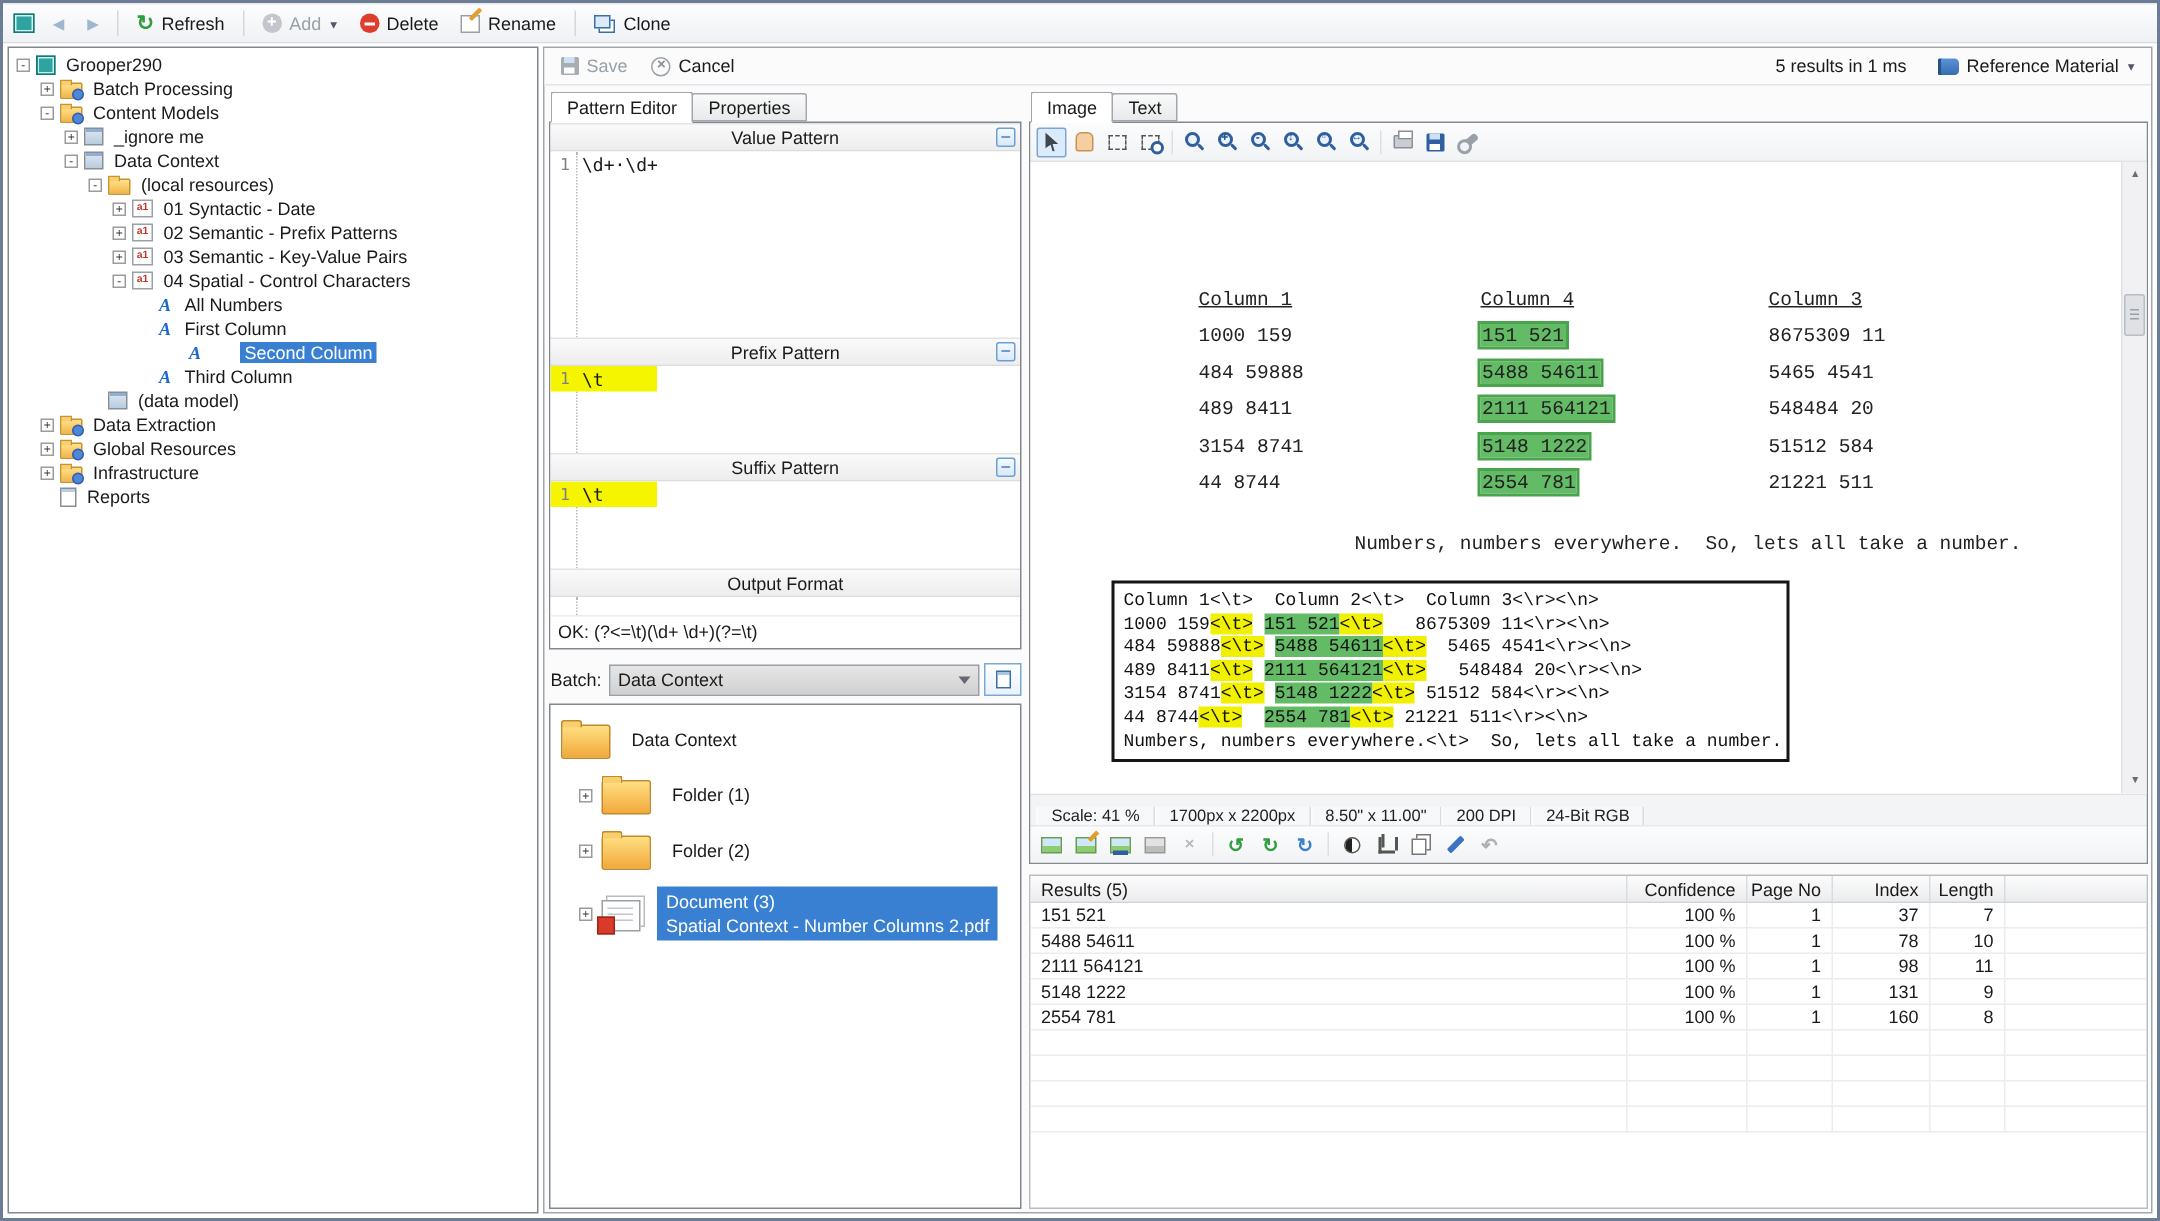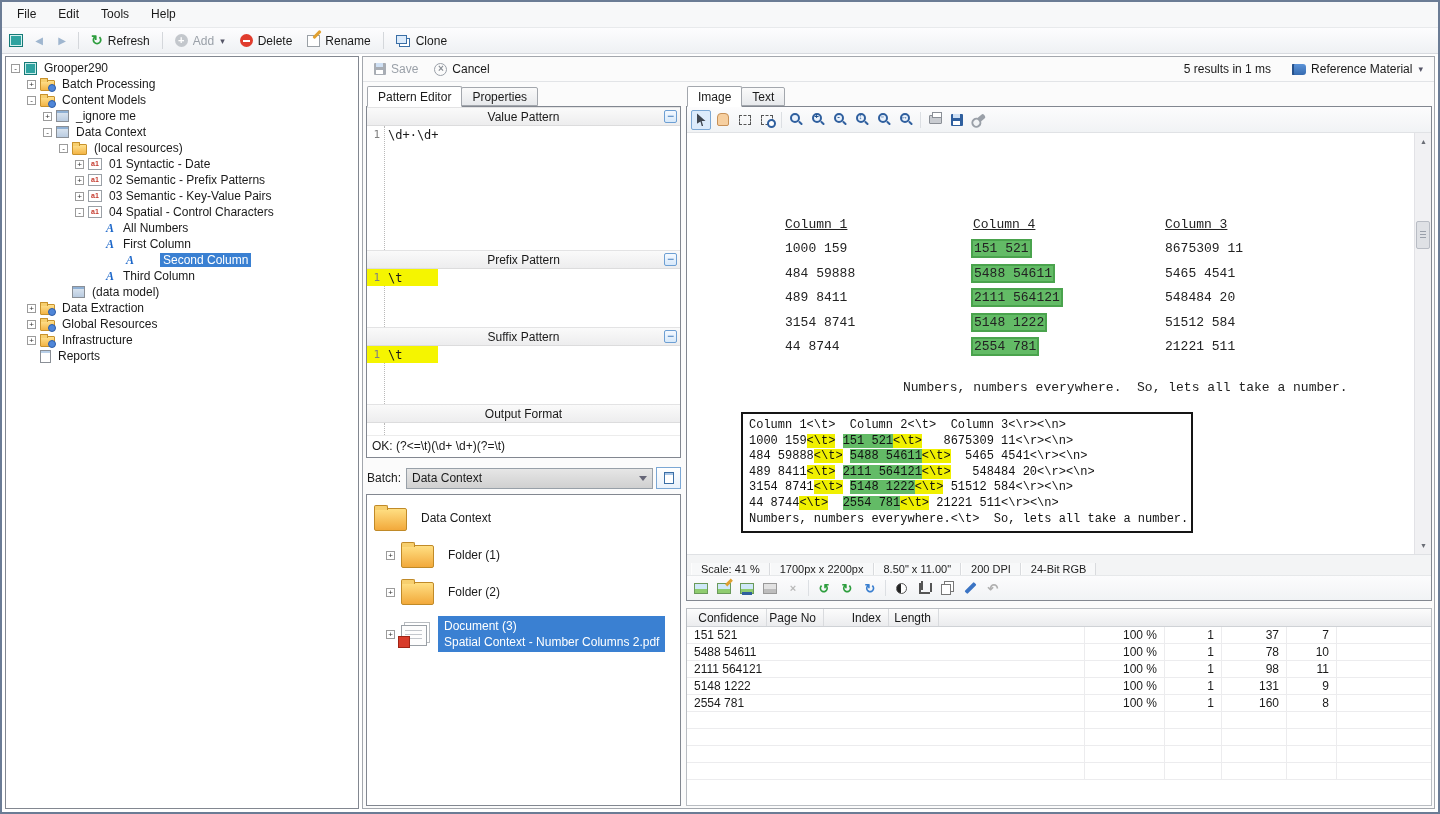--- a/index.html
+++ b/index.html
@@ -115,21 +115,21 @@
 .v-print::before{content:"";position:absolute;left:2px;top:-4px;width:8px;height:4px;background:#fff;border:1px solid #8a8f96}
 .v-wrench{width:13px;height:5px;background:#9aa0a8;border-radius:2px;transform:rotate(-40deg);position:relative}
 .v-wrench::before{content:"";position:absolute;left:-3px;top:-2px;width:6px;height:6px;border:2px solid #9aa0a8;border-radius:50%;background:#f1f3f5}
 .canvas{flex:1;position:relative;background:#fff;overflow:hidden;min-height:0}
 .page{position:absolute;top:0;left:0;right:17px;bottom:0}
 .vscroll{position:absolute;top:0;right:0;bottom:0;width:17px;background:#f1f1f3;border-left:1px solid #e2e2e6}
 .varrow{position:absolute;left:0;width:17px;height:15px;font-size:7px;color:#6a6d75;display:flex;align-items:center;justify-content:center}
 .varrow.up{top:1px}.varrow.down{bottom:1px}
 .vthumb{position:absolute;left:1px;top:88px;width:14px;height:28px;background:#dfe1e5;border:1px solid #b8bcc4;border-radius:2px}
 .vthumb::after{content:"";position:absolute;left:3px;right:3px;top:12px;height:1px;background:#9aa0aa;box-shadow:0 3px 0 #9aa0aa,0 -3px 0 #9aa0aa}
-.doc-row{position:absolute;left:0;right:0;height:20px;font-family:"Liberation Mono",monospace;font-size:13px;white-space:pre;color:#222}
+.doc-row{position:absolute;left:14px;right:0;height:20px;font-family:"Liberation Mono",monospace;font-size:13px;white-space:pre;color:#222}
 .doc-cell{position:absolute;top:0}
 .doc-cell.header{text-decoration:underline}
 .doc-cell.match{background:#63bb66;outline:2px solid #4aa34d;padding:0 1px}
 .doc-caption{position:absolute;left:216px;top:247px;font-family:"Liberation Mono",monospace;font-size:13px;white-space:pre;color:#222}
 .textbox{position:absolute;left:54px;top:279px;width:452px;border:2px solid #151515;background:#fff;padding:4px 6px;font-family:"Liberation Mono",monospace;font-size:12px;line-height:15.6px;white-space:pre;color:#111}
 .textbox .hl-y{background:#f0f000}
 .textbox .hl-g{background:#63bb66}
 .vstatus{height:21px;flex:0 0 auto;background:#f3f4f5;border-top:1px solid #dfe1e4;display:flex;align-items:flex-end;font-size:11px;color:#222;padding-left:4px}
 .vseg{display:flex;align-items:center;padding:0 9px;border-right:1px solid #d9dbde;border-left:1px solid #fdfdfd;background:#f7f8f9;white-space:nowrap}
 .etoolbar{height:25px;flex:0 0 auto;background:linear-gradient(#fcfcfd,#f1f3f5);border-top:1px solid #e6e8ea;display:flex;align-items:center;padding:0 4px;gap:3px}
@@ -153,26 +153,20 @@
 .res-hcell{display:flex;align-items:center;padding:0 7px;border-right:1px solid #d9dbde;white-space:nowrap;flex:0 0 auto}
 .res-row{display:flex;height:17px;border-bottom:1px solid #ececee;flex:0 0 auto}
 .res-cell{display:flex;align-items:center;padding:0 7px;border-right:1px solid #ececee;white-space:nowrap;overflow:hidden;flex:0 0 auto}
 .ra-right{justify-content:flex-end}
 .filler{flex:1 1 auto;border-right:none}
 </style>
 </head>
 <body>
 
 <div class="screen">
-  <div class="menubar" id="menubar">
-      <div class="menu-item">File</div>
-      <div class="menu-item">Edit</div>
-      <div class="menu-item">Tools</div>
-      <div class="menu-item">Help</div>
-    </div>
 
   <div class="toolbar">
     <span class="tb-ico">
         <span class="i-grid"></span>
       </span>
     <span class="tb-ico">
         <span class="i-nav">◀</span>
       </span>
     <span class="tb-ico">
         <span class="i-nav">▶</span>
@@ -527,20 +521,21 @@
                   <span class="et">
                     <span class="e-pen"></span>
                   </span>
                   <span class="et">
                     <span class="e-undo">↶</span>
                   </span>
                 </div>
             </div>
             <div class="results">
               <div class="res-header" id="res-header">
+                  <div class="res-hcell" style="width: 398px;">Results (5)</div>
                   <div class="res-hcell ra-right" style="width: 80px;">Confidence</div>
                   <div class="res-hcell ra-right" style="width: 57px;">Page No</div>
                   <div class="res-hcell ra-right" style="width: 65px;">Index</div>
                   <div class="res-hcell ra-right" style="width: 50px;">Length</div>
                   <div class="res-hcell filler"></div>
                 </div>
               <div class="res-body" id="res-body">
                   <div class="res-row">
                     <div class="res-cell" style="width: 398px;">151 521</div>
                     <div class="res-cell ra-right" style="width: 80px;">100 %</div>

